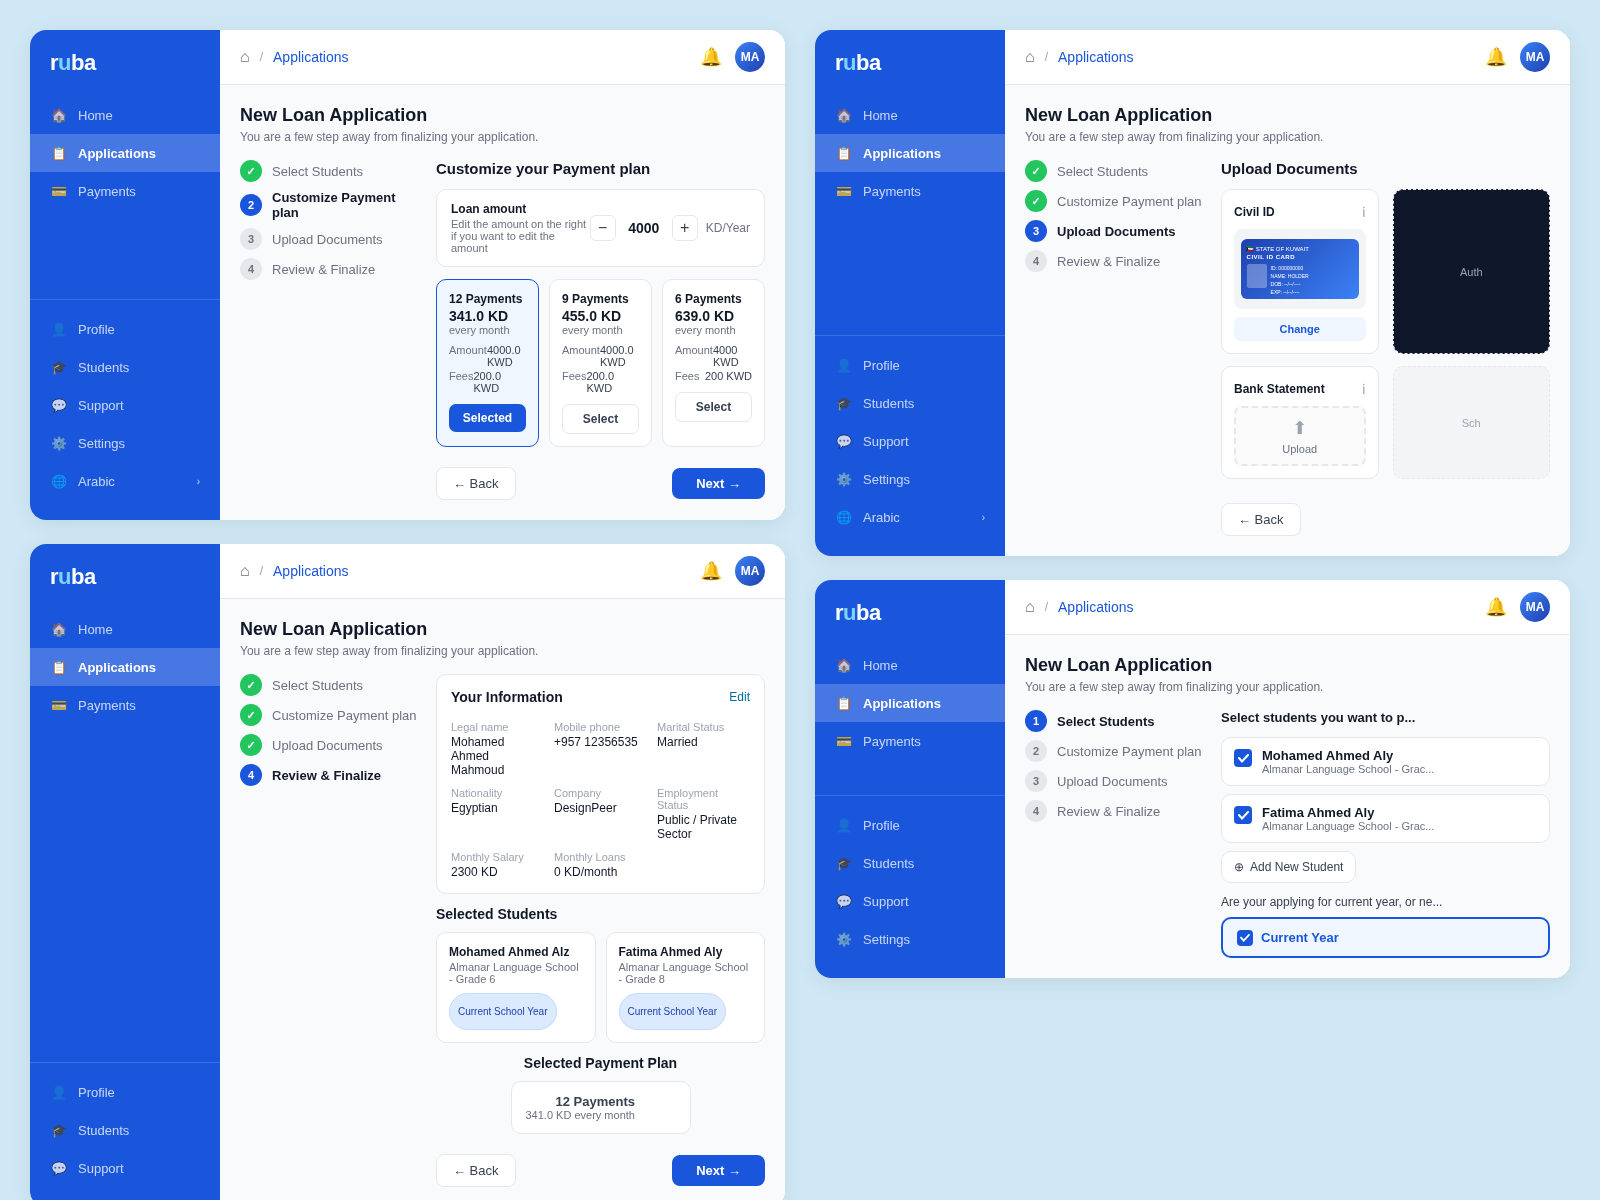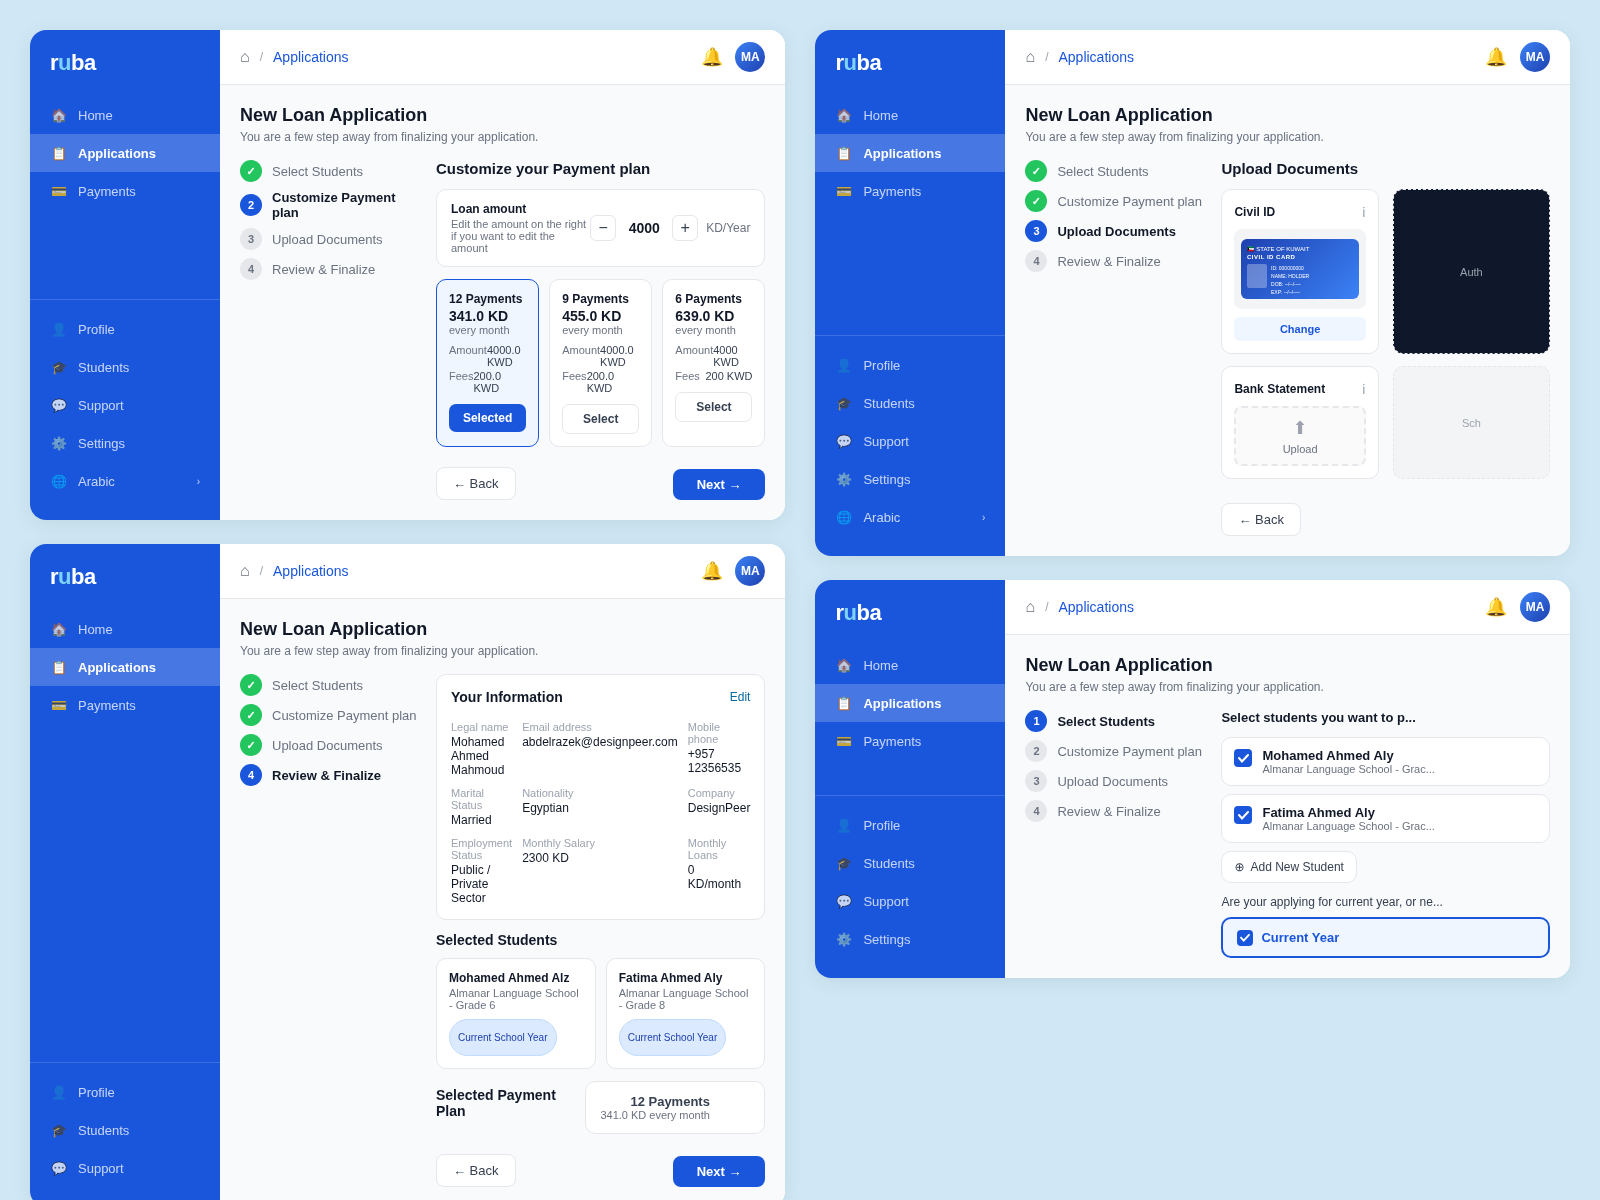--- a/index.html
+++ b/index.html
@@ -155,21 +155,21 @@
     .payment-card-val { font-size: 11px; color: #374151; font-weight: 500; }
     .select-btn {
       width: 100%; margin-top: 8px; padding: 7px;
       border-radius: 7px; border: none; cursor: pointer;
       font-size: 12px; font-weight: 600;
     }
     .select-btn.selected { background: #1a56db; color: #fff; }
     .select-btn.outline { background: #fff; border: 1px solid #e5e7eb; color: #374151; }
 
     
-    .nav-btns { display: flex; justify-content: space-between; align-items: flex-end; padding-top: 12px; margin-top: 8px; }
+    .nav-btns { display: flex; justify-content: space-between; align-items: center; padding-top: 12px; margin-top: 8px; }
     .btn-back {
       padding: 8px 16px; border-radius: 8px; border: 1px solid #e5e7eb;
       background: #fff; font-size: 13px; color: #374151; cursor: pointer;
       display: flex; align-items: center; gap: 6px;
     }
     .btn-next {
       padding: 8px 24px; border-radius: 8px; border: none;
       background: #1a56db; color: #fff; font-size: 13px; font-weight: 600;
       cursor: pointer; display: flex; align-items: center; gap: 6px;
     }
@@ -497,24 +497,20 @@
               <div class="info-box-header">
                 <span class="info-box-title">Your Information</span>
                 <button class="edit-btn">Edit</button>
               </div>
               <div class="info-grid">
                 <div>
                   <div class="info-field-label">Legal name</div>
                   <div class="info-field-val">Mohamed Ahmed Mahmoud</div>
                 </div>
                 <div>
-                  <div class="info-field-label">Email address</div>
-                  <div class="info-field-val">abdelrazek@designpeer.com</div>
-                </div>
-                <div>
                   <div class="info-field-label">Mobile phone</div>
                   <div class="info-field-val">+957 12356535</div>
                 </div>
                 <div>
                   <div class="info-field-label">Marital Status</div>
                   <div class="info-field-val">Married</div>
                 </div>
                 <div>
                   <div class="info-field-label">Nationality</div>
                   <div class="info-field-val">Egyptian</div>
@@ -545,21 +541,21 @@
                   <div class="student-school">Almanar Language School - Grade 6</div>
                   <span class="badge">Current School Year</span>
                 </div>
                 <div class="student-card">
                   <div class="student-name">Fatima Ahmed Aly</div>
                   <div class="student-school">Almanar Language School - Grade 8</div>
                   <span class="badge">Current School Year</span>
                 </div>
               </div>
             </div>
-            <div style="display:flex;justify-content:space-between;align-items:center;margin-bottom:6px;">
+            <div style="display:flex;justify-content:space-between;align-items:center;margin-bottom:6px;flex-direction:column;">
               <span class="students-title">Selected Payment Plan</span>
               <div class="payment-summary" style="flex:0 0 auto;min-width:180px;">
                 <div>
                   <div class="payment-summary-val" style="font-weight:700;">12 Payments</div>
                   <div class="payment-summary-sub">341.0 KD every month</div>
                 </div>
               </div>
             </div>
             <div class="nav-btns">
               <button class="btn-back">← Back</button>

